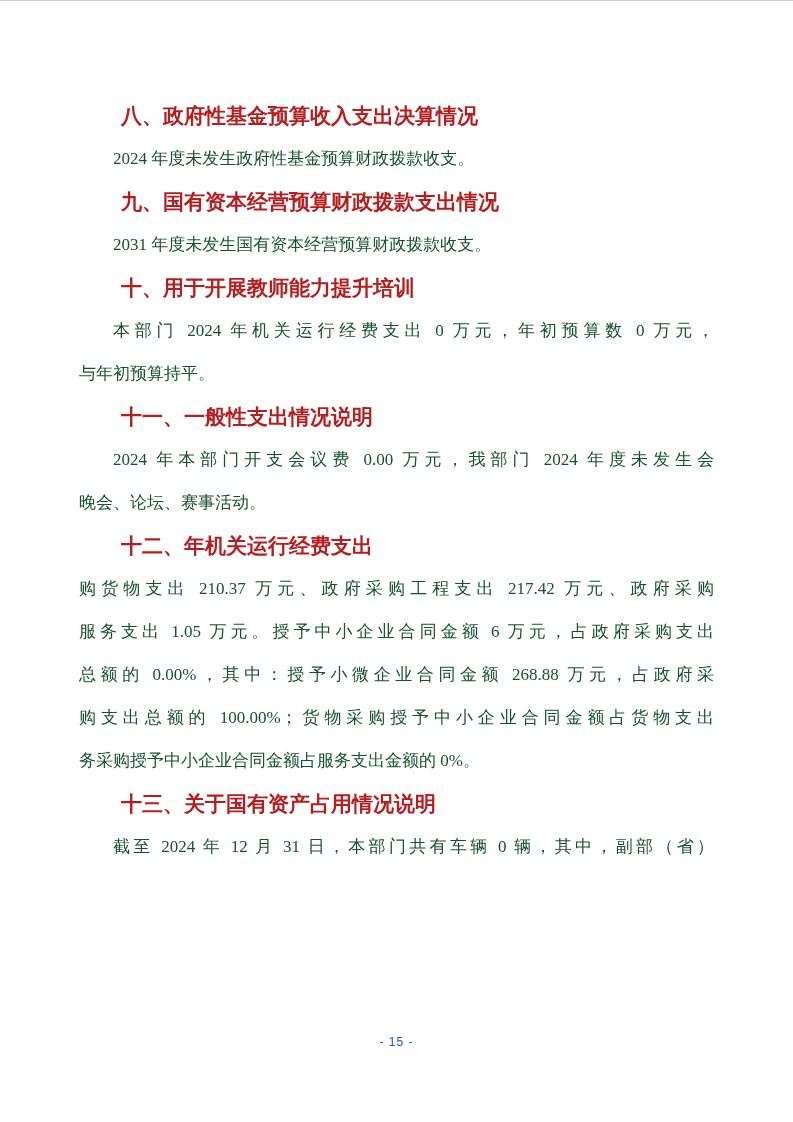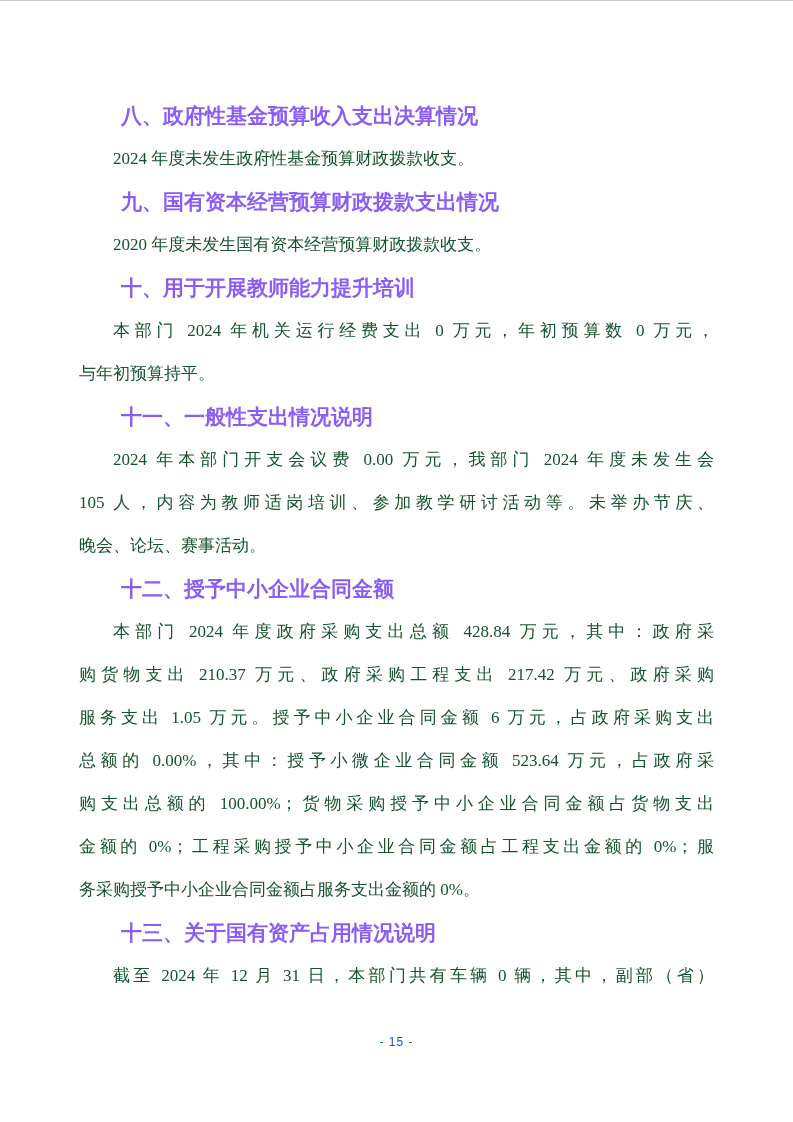--- a/index.html
+++ b/index.html
@@ -32,21 +32,21 @@
     overflow: hidden;
     white-space: normal;
   }
   .line.first {
     text-indent: 2em;
   }
   .line.heading {
     font-family: "Liberation Sans", "DejaVu Sans", sans-serif;
     font-weight: 700;
     font-size: 21px;
-    color: #8b5cf6;
+    color: #b91c1c;
   }
   .line.just {
     text-align: justify;
     text-align-last: justify;
     text-justify: inter-character;
   }
   .footer {
     position: absolute;
     left: 0;
     top: 1034px;
@@ -63,41 +63,38 @@
 
 <div class="page">
   <div class="content">
 
     <div class="line heading first">八、政府性基金预算收入支出决算情况</div>
 
     <div class="line first">2024 年度未发生政府性基金预算财政拨款收支。</div>
 
     <div class="line heading first">九、国有资本经营预算财政拨款支出情况</div>
 
-    <div class="line first">2020 年度未发生国有资本经营预算财政拨款收支。</div>
+    <div class="line first">2031 年度未发生国有资本经营预算财政拨款收支。</div>
 
     <div class="line heading first">十、用于开展教师能力提升培训</div>
 
     <div class="line first just">本部门 2024 年机关运行经费支出 0 万元，年初预算数 0 万元，</div>
     <div class="line">与年初预算持平。</div>
 
     <div class="line heading first">十一、一般性支出情况说明</div>
 
     <div class="line first just">2024 年本部门开支会议费 0.00 万元，我部门 2024 年度未发生会</div>
-    <div class="line just">105 人，内容为教师适岗培训、参加教学研讨活动等。未举办节庆、</div>
     <div class="line">晚会、论坛、赛事活动。</div>
 
-    <div class="line heading first">十二、授予中小企业合同金额</div>
+    <div class="line heading first">十二、年机关运行经费支出</div>
 
-    <div class="line first just">本部门 2024 年度政府采购支出总额 428.84 万元，其中：政府采</div>
     <div class="line just">购货物支出 210.37 万元、政府采购工程支出 217.42 万元、政府采购</div>
     <div class="line just">服务支出 1.05 万元。授予中小企业合同金额 6 万元，占政府采购支出</div>
-    <div class="line just">总额的 0.00%，其中：授予小微企业合同金额 523.64 万元，占政府采</div>
+    <div class="line just">总额的 0.00%，其中：授予小微企业合同金额 268.88 万元，占政府采</div>
     <div class="line just">购支出总额的 100.00%；货物采购授予中小企业合同金额占货物支出</div>
-    <div class="line just">金额的 0%；工程采购授予中小企业合同金额占工程支出金额的 0%；服</div>
     <div class="line">务采购授予中小企业合同金额占服务支出金额的 0%。</div>
 
     <div class="line heading first">十三、关于国有资产占用情况说明</div>
 
     <div class="line first just">截至 2024 年 12 月 31 日，本部门共有车辆 0 辆，其中，副部（省）</div>
 
   </div>
 
   <div class="footer">- 15 -</div>
 </div>

